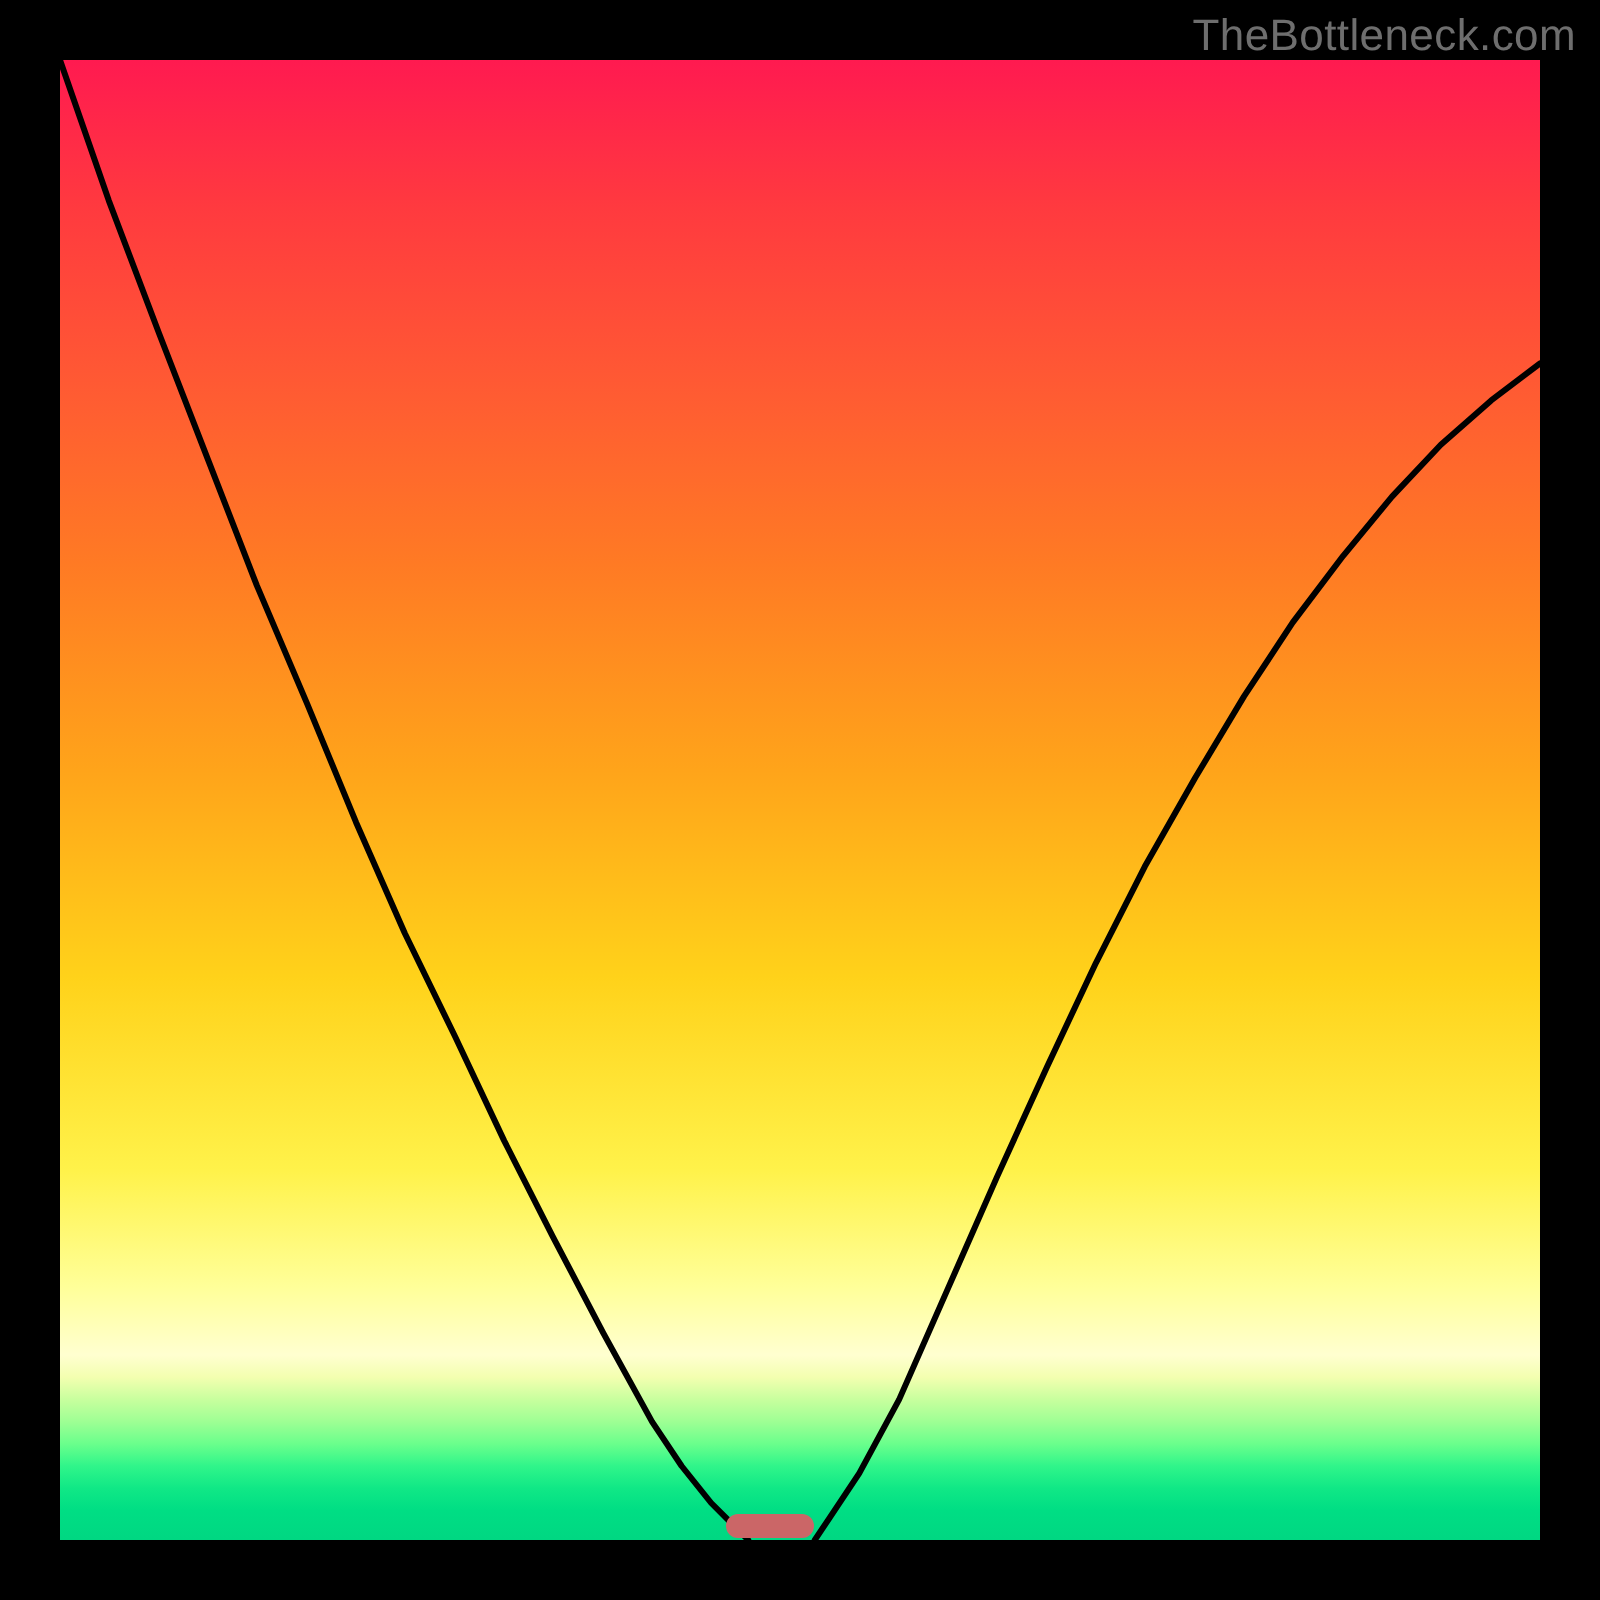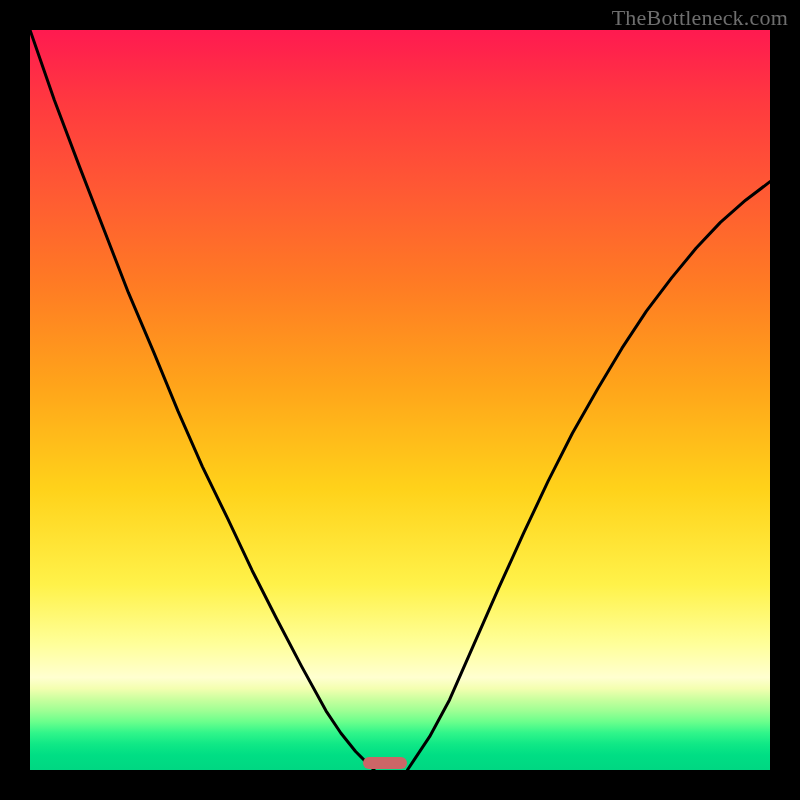--- a/index.html
+++ b/index.html
@@ -8,21 +8,20 @@
     width: 800px;
     height: 800px;
     overflow: hidden;
     background: #000;
     font-family: Arial, Helvetica, sans-serif;
   }
   .frame {
     position: absolute;
     inset: 0;
     background: #000;
-    font-family: Liberation Serif, serif;
   }
   .plot {
     position: absolute;
     left: 30px;
     top: 30px;
     width: 740px;
     height: 740px;
     overflow: hidden;
   }
   

